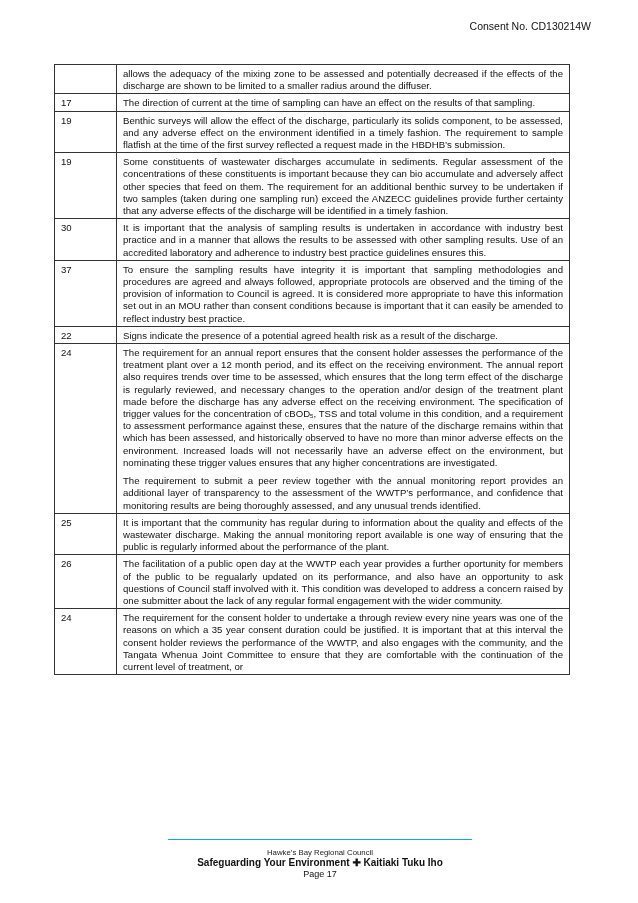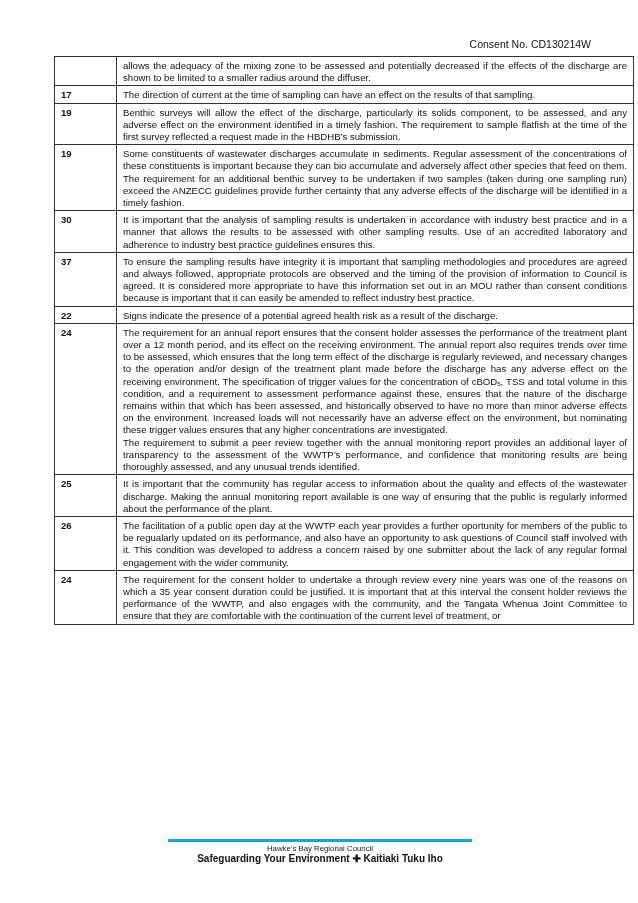--- a/index.html
+++ b/index.html
@@ -1,28 +1,28 @@
 <!DOCTYPE html>
 <html><head>
 <meta charset="utf-8">
 <style>
   html, body { margin: 0; padding: 0; background: #ffffff; }
   body { width: 638px; height: 903px; position: relative; overflow: hidden;
          font-family: "Liberation Sans", sans-serif; color: #111; }
-  .header-consent { position: absolute; top: 38px; right: 47px; font-size: 10.5px; }
-  table.conditions { position: absolute; left: 54px; top: 56px; width: 580px;
+  .header-consent { position: absolute; top: 20px; right: 47px; font-size: 10.5px; }
+  table.conditions { position: absolute; left: 54px; top: 64px; width: 516px;
          border-collapse: collapse; font-size: 9.6px; line-height: 12.2px; }
   table.conditions td { border: 1.3px solid #333; vertical-align: top; padding: 3px 6px 1px 6px; }
-  td.num { width: 49px; font-weight: bold; }
+  td.num { width: 49px; }
   td.txt { text-align: justify; }
   td.txt p { margin: 0; }
-  td.txt p + p { }
+  td.txt p + p { margin-top: 6px; }
   sub { font-size: 6px; vertical-align: -1px; line-height: 0; }
-  .footer { position: absolute; top: 839px; left: 168px; width: 304px; border-top: 3px solid #0ea5e9;
-            text-align: center; padding-top: 2px; }
+  .footer { position: absolute; top: 839px; left: 168px; width: 304px; border-top: 1px solid #0ea5e9;
+            text-align: center; padding-top: 8px; }
   .footer .org { font-size: 7.8px; line-height: 10px; color: #222; }
   .footer .tag { font-size: 10px; font-weight: bold; line-height: 10px; }
   .footer .page { font-size: 9px; line-height: 12px; }
   .cross { font-weight: bold; }
 </style>
 </head>
 <body>
 
 <div class="header-consent">Consent No. CD130214W</div>
 
@@ -73,21 +73,21 @@
       <tr>
         <td class="num">24</td>
         <td class="txt">
           <p>The requirement for an annual report ensures that the consent holder assesses the performance of the treatment plant over a 12 month period, and its effect on the receiving environment.  The annual report also requires trends over time to be assessed, which ensures that the long term effect of the discharge is regularly reviewed, and necessary changes to the operation and/or design of the treatment plant made before the discharge has any adverse effect on the receiving environment.  The specification of trigger values for the concentration of cBOD<sub>5</sub>, TSS and total volume in this condition, and a requirement to assessment performance against these, ensures that the nature of the discharge remains within that which has been assessed, and historically observed to have no more than minor adverse effects on the environment.  Increased loads will not necessarily have an adverse effect on the environment, but nominating these trigger values ensures that any higher concentrations are investigated.</p>
           <p>The requirement to submit a peer review together with the annual monitoring report provides an additional layer of transparency to the assessment of the WWTP’s performance, and confidence that monitoring results are being thoroughly assessed, and any unusual trends identified.</p>
         </td>
       </tr>
       <tr>
         <td class="num">25</td>
         <td class="txt">
-          <p>It is important that the community has regular access to information about the quality and effects of the wastewater discharge.  Making the annual monitoring report available is one way of ensuring that the public is regularly informed about the performance of the plant.</p>
+          <p>It is important that the community has regular during to information about the quality and effects of the wastewater discharge.  Making the annual monitoring report available is one way of ensuring that the public is regularly informed about the performance of the plant.</p>
         </td>
       </tr>
       <tr>
         <td class="num">26</td>
         <td class="txt">
           <p>The facilitation of a public open day at the WWTP each year provides a further oportunity for members of the public to be regualarly updated on its performance, and also have an opportunity to ask questions of Council staff involved with it.  This condition was developed to address a concern raised by one submitter about the lack of any regular formal engagement with the wider community.</p>
         </td>
       </tr>
       <tr>
         <td class="num">24</td>
@@ -98,13 +98,14 @@
     </tbody>
 </table>
 
 <div class="footer">
   <div class="org">Hawke’s Bay Regional Council</div>
   <div class="tag">
     <span>Safeguarding Your Environment</span>
     <span class="cross">✚</span>
     <span>Kaitiaki Tuku Iho</span>
   </div>
+  <div class="page">Page 17</div>
 </div>
 
 </body></html>

